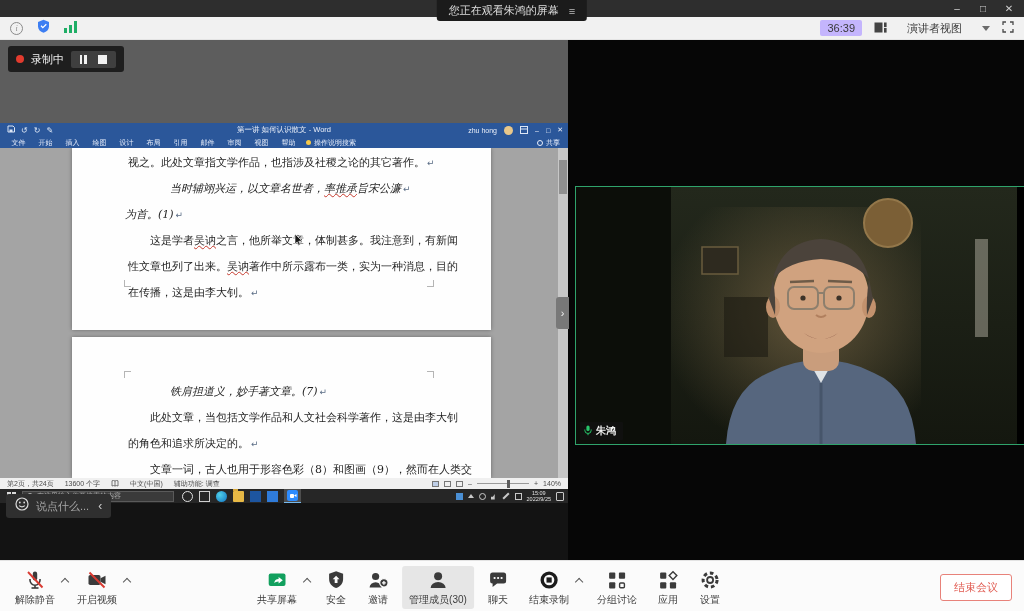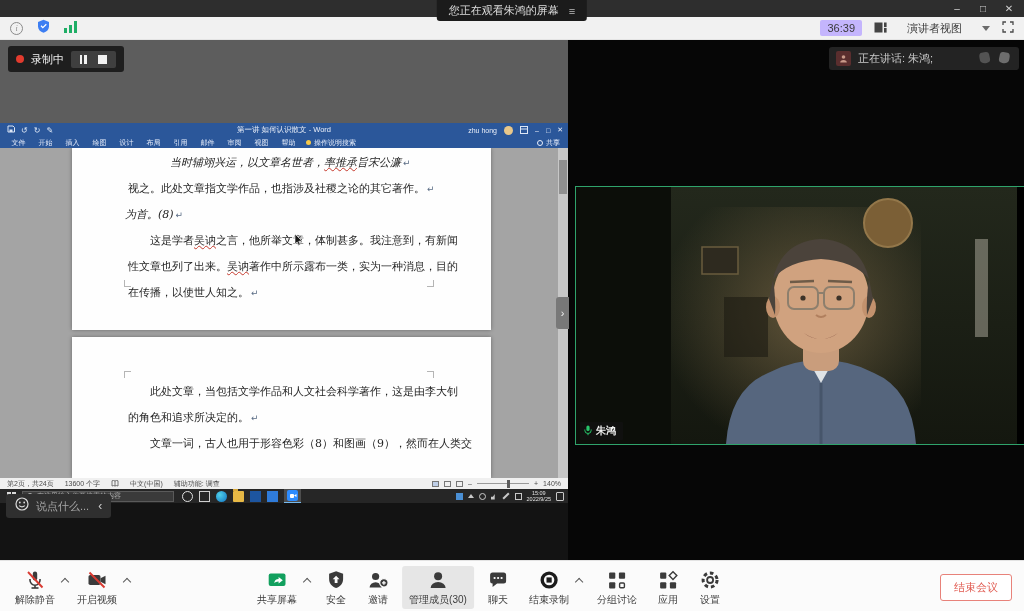--- a/index.html
+++ b/index.html
@@ -259,32 +259,33 @@
               <span>共享</span>
             </span>
           </div>
         <div style="position:absolute;top:14px;right:0;height:11px;display:flex;align-items:center;z-index:2;">
           
         </div>
 
         <div class="word-doc">
           <div class="page page1">
             <div class="lines">
+                <div class="doc-line cont"><span>视之。此处文章指文学作品，也指涉及社稷之论的其它著作。</span><span class="pilcrow">↵</span></div>
                 <div class="doc-line quote-first"><span>当时辅翊兴运，以文章名世者，</span><span class="sp-err">率推承</span><span>旨宋公濂</span><span class="pilcrow">↵</span></div>
-                <div class="doc-line cont"><span>视之。此处文章指文学作品，也指涉及社稷之论的其它著作。</span><span class="pilcrow">↵</span></div>
-                <div class="doc-line quote"><span>为首。(8)</span><span class="pilcrow">↵</span></div>
+                <div class="doc-line quote"><span>为首。(1)</span><span class="pilcrow">↵</span></div>
                 <div class="doc-line indent"><span>这是学者</span><span class="sp-err">吴讷</span><span>之言，他所举文章，体制甚多。我注意到，有新闻</span></div>
                 <div class="doc-line cont"><span>性文章也列了出来。</span><span class="sp-err">吴讷</span><span>著作中所示露布一类，实为一种消息，目的</span></div>
-                <div class="doc-line cont"><span>在传播，以使世人知之。</span><span class="pilcrow">↵</span></div>
+                <div class="doc-line cont"><span>在传播，这是由李大钊。</span><span class="pilcrow">↵</span></div>
               </div>
             <div class="cmark cm-bl" style="left:52px;top:132px;"></div>
             <div class="cmark cm-br" style="left:355px;top:132px;"></div>
           </div>
           <div class="page page2">
             <div class="lines">
+                <div class="doc-line quote-first"><span>铁肩担道义，妙手著文章。(7)</span><span class="pilcrow">↵</span></div>
                 <div class="doc-line indent"><span>此处文章，当包括文学作品和人文社会科学著作，这是由李大钊</span></div>
                 <div class="doc-line cont"><span>的角色和追求所决定的。</span><span class="pilcrow">↵</span></div>
                 <div class="doc-line indent"><span>文章一词，古人也用于形容色彩（8）和图画（9），然而在人类交</span></div>
               </div>
             <div class="cmark cm-tl" style="left:52px;top:34px;"></div>
             <div class="cmark cm-tr" style="left:355px;top:34px;"></div>
           </div>
           <div class="word-scroll">
             <div class="ws-thumb"></div>
           </div>
@@ -370,41 +371,20 @@
           </svg>
       </span>
       <span class="chat-text">说点什么...</span>
       <span class="chat-collapse">‹</span>
     </div>
   </div>
 
   <div class="right-panel">
     <div class="expander">›</div>
 
-    <div class="speak-badge">
-      <div class="sb-avatar">
-        <svg width="9" height="9" viewBox="0 0 9 9">
-            <circle cx="4.5" cy="3" r="1.8" fill="#c99a8a"></circle>
-            <path d="M1.2 8.5 a3.3 2.6 0 0 1 6.6 0 Z" fill="#c99a8a"></path>
-          </svg>
-      </div>
-      <span class="sb-text">正在讲话: 朱鸿;</span>
-      <div class="sb-hands">
-        <span>
-          <svg width="16" height="14" viewBox="0 0 16 14">
-              <path d="M2.5 8 Q1.5 3.5 4.5 2.8 L8.5 2 Q11.5 1.6 12 4 L13 8.5 Q13.8 12 9.8 13 Q4.5 14 3 10.5 Z" fill="#535353"></path>
-            </svg>
-        </span>
-        <span>
-          <svg width="16" height="14" viewBox="0 0 16 14">
-              <path d="M13.5 8 Q14.5 3.5 11.5 2.8 L7.5 2 Q4.5 1.6 4 4 L3 8.5 Q2.2 12 6.2 13 Q11.5 14 13 10.5 Z" fill="#6d6d6d"></path>
-            </svg>
-        </span>
-      </div>
-    </div>
 
     <div class="video">
       <svg width="441" height="257" viewBox="0 0 441 257">
         <defs>
           <linearGradient id="bg" x1="0" y1="0" x2="0" y2="1">
             <stop offset="0" stop-color="#23281c"></stop>
               <stop offset="1" stop-color="#14170f"></stop>
           </linearGradient>
           <radialGradient id="glow" cx="0.55" cy="0.45" r="0.6">
             <stop offset="0" stop-color="#6b5c3e" stop-opacity="0.85"></stop>

